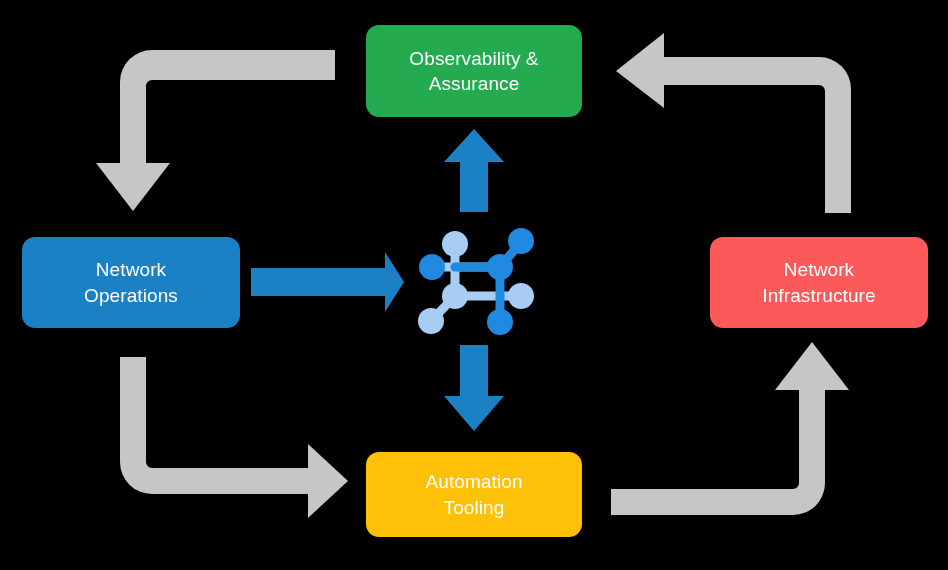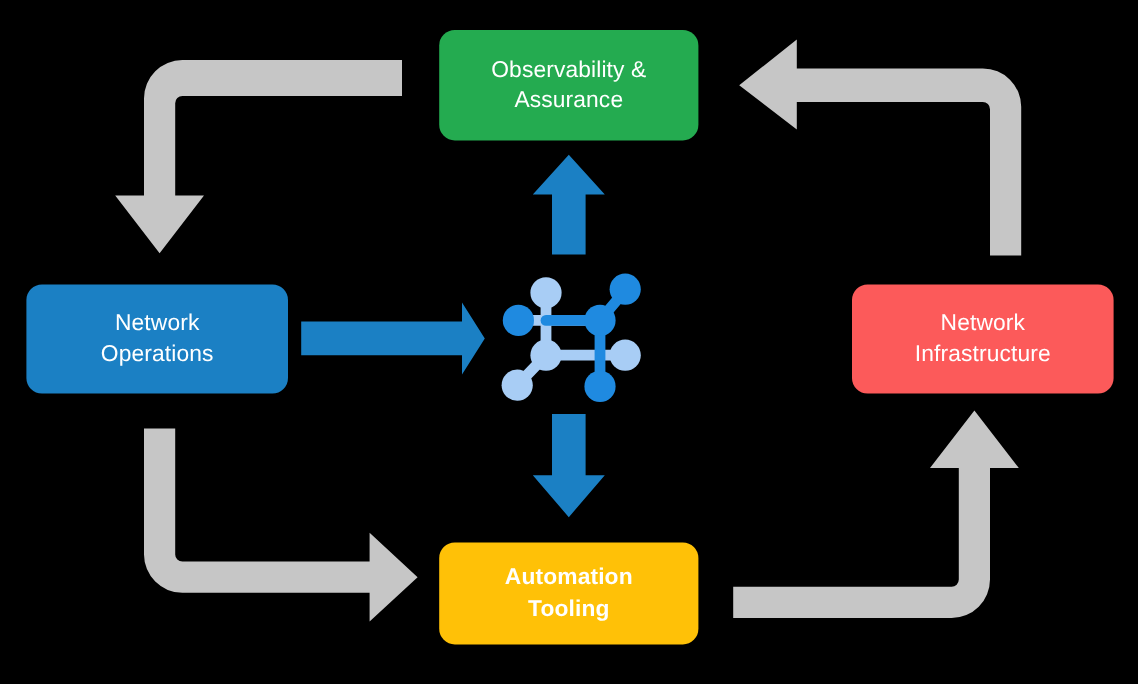--- a/index.html
+++ b/index.html
@@ -19,21 +19,21 @@
     line-height:1.32;
     font-weight:400;
     border-radius:13px;
     box-sizing:border-box;
     padding:6px 10px;
     letter-spacing:.1px;
   }
   #box-observability{left:366px;top:25px;width:216px;height:92px;background:#24ab50;}
   #box-operations{left:22px;top:237px;width:218px;height:91px;background:#1b80c4;}
   #box-infrastructure{left:710px;top:237px;width:218px;height:91px;background:#fc5a5a;}
-  #box-automation{left:366px;top:452px;width:216px;height:85px;background:#ffc107;font-weight:bold;}
+  #box-automation{left:366px;top:452px;width:216px;height:85px;background:#ffc107;}
   .svg-layer{position:absolute;left:0;top:0;width:948px;height:570px;}
   .lbl{white-space:pre-line;display:block;}
 </style>
 </head>
 <body>
 
 <div id="stage">
 
   <svg class="svg-layer" viewBox="0 0 948 570">
 

